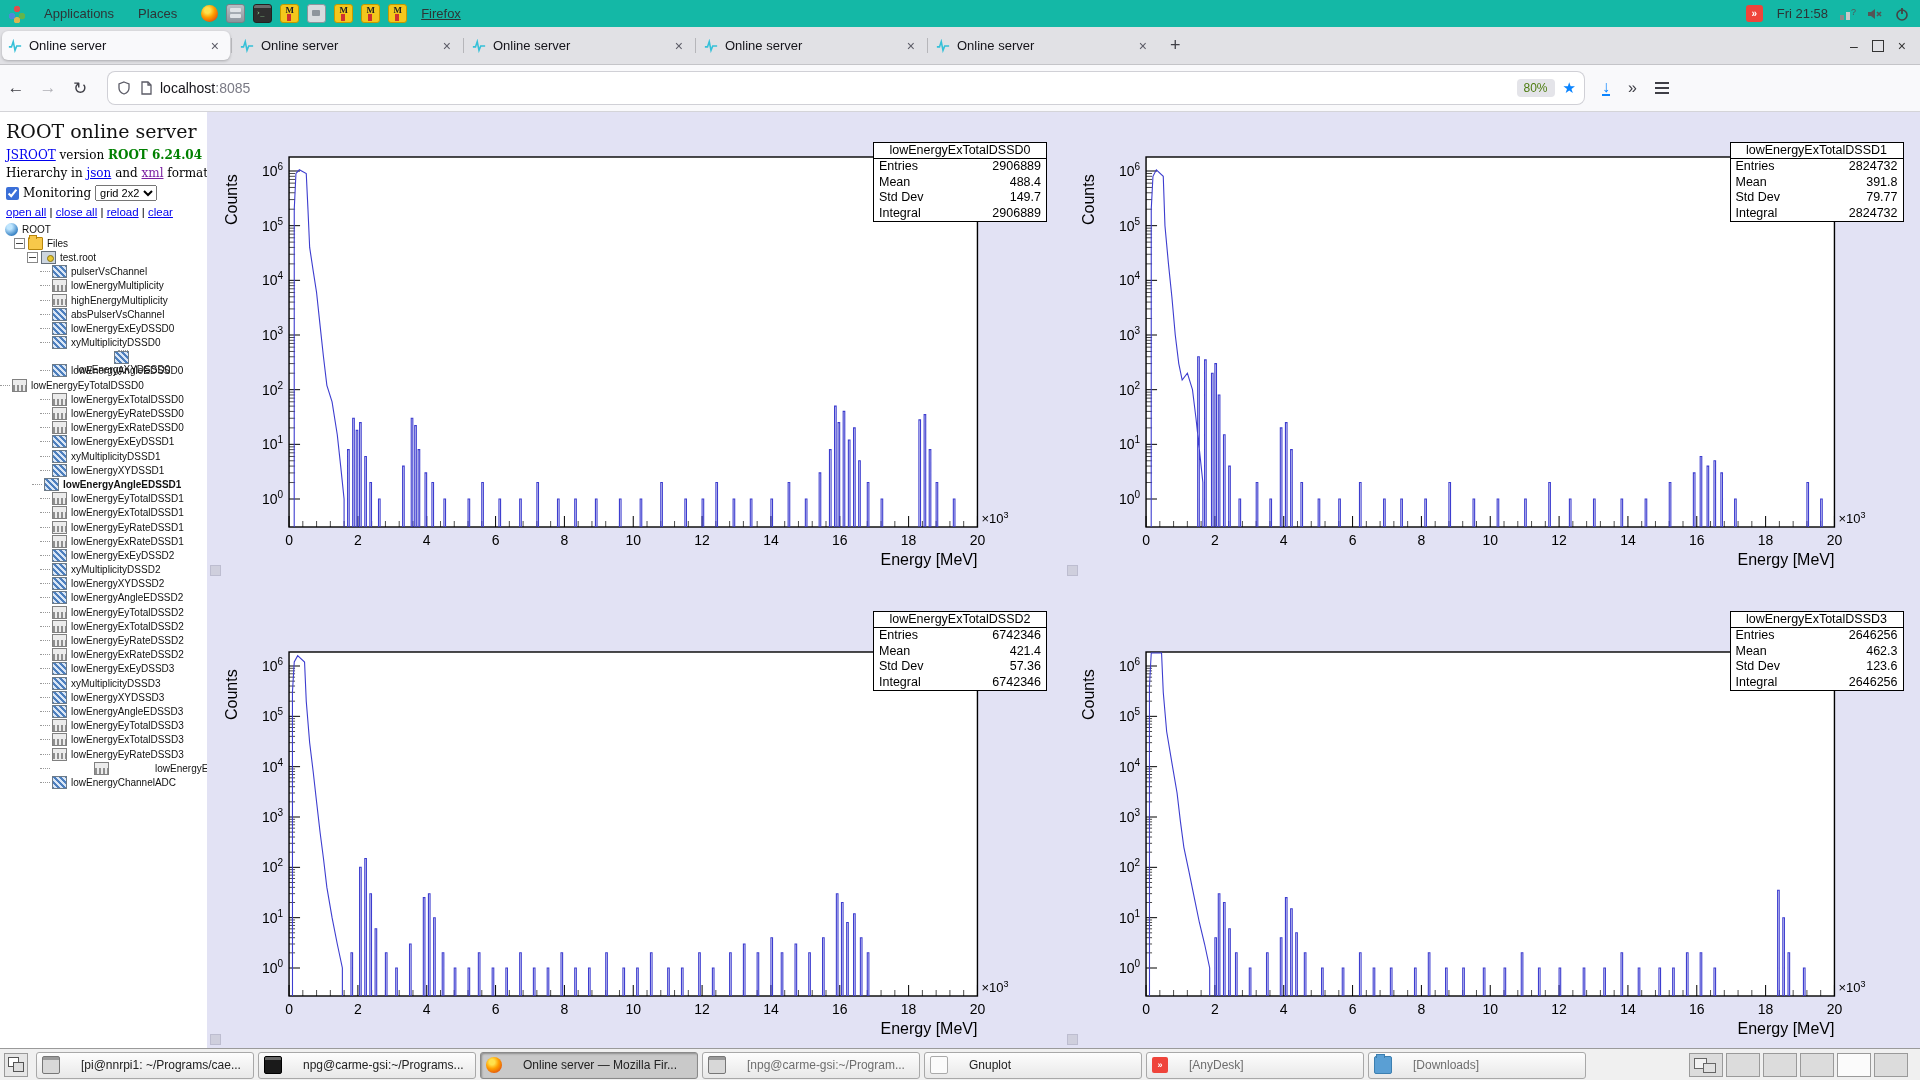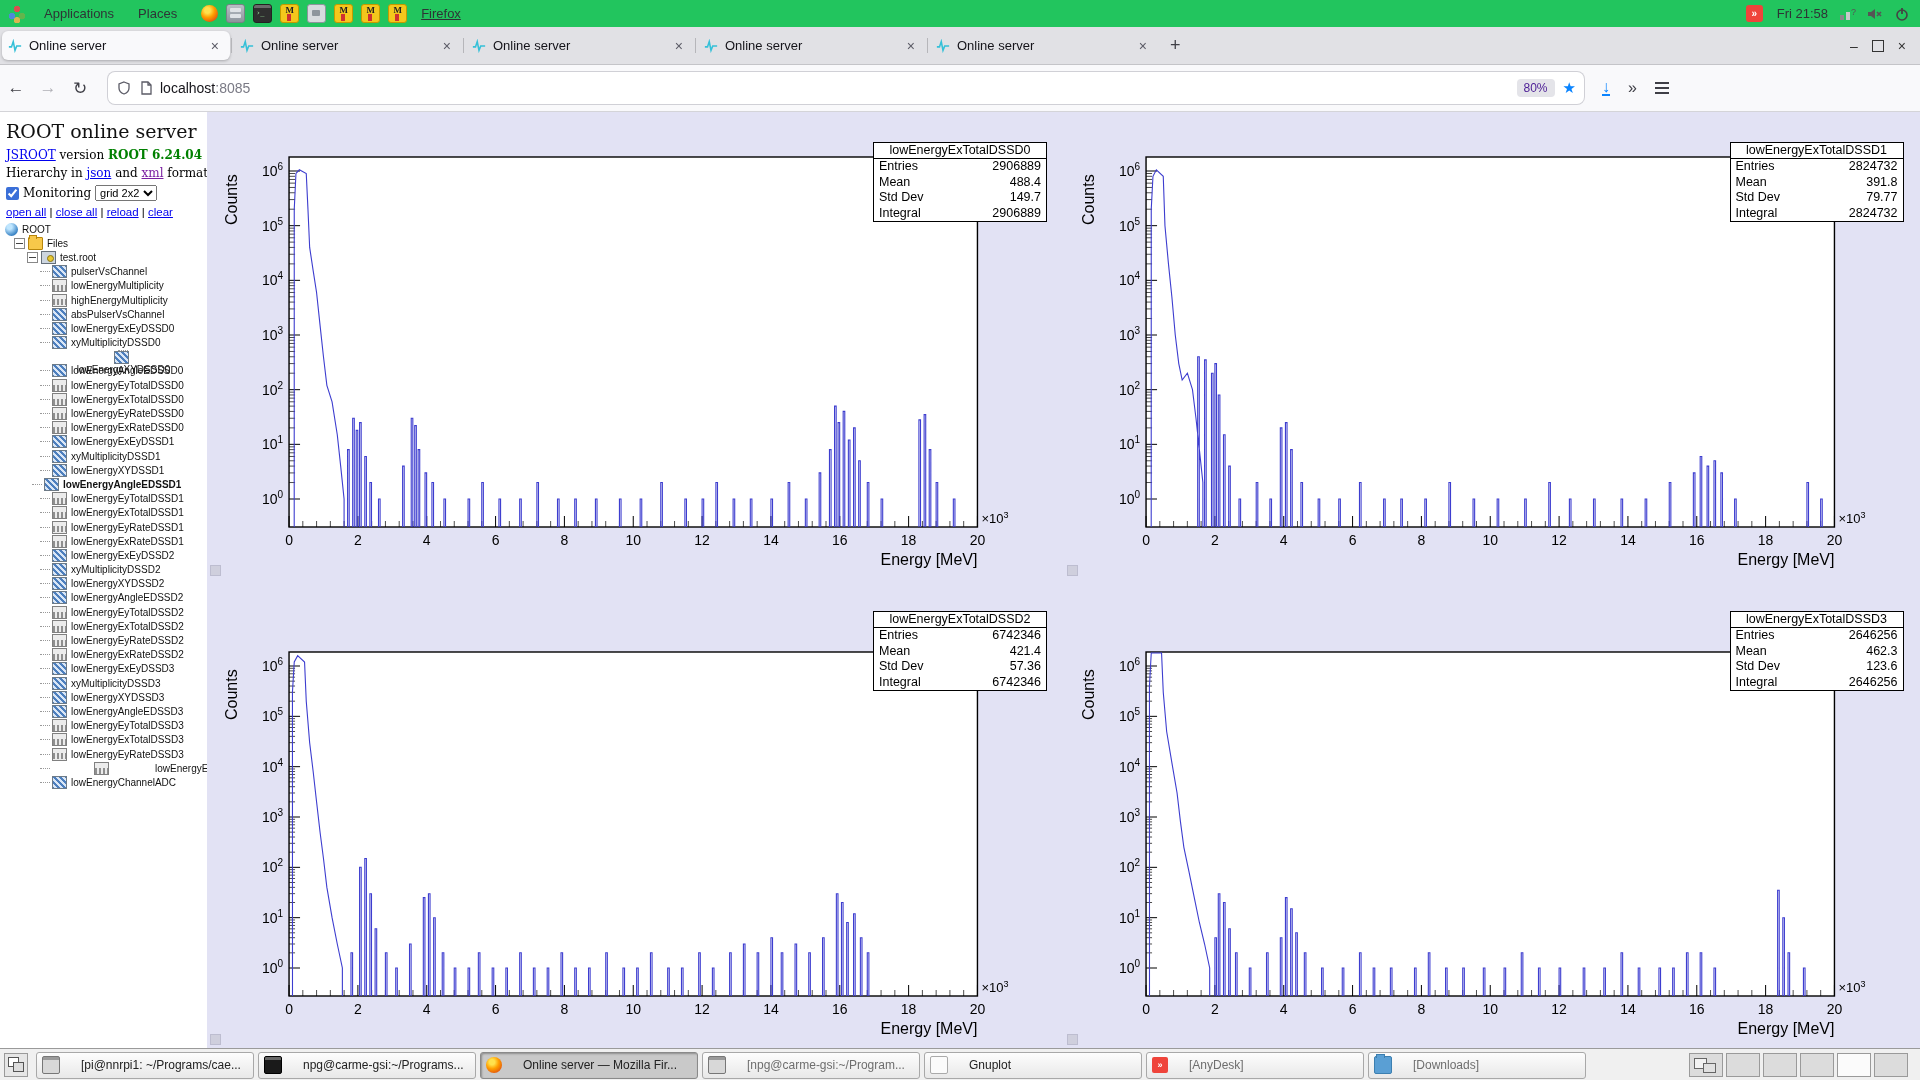--- a/index.html
+++ b/index.html
@@ -1,18 +1,18 @@
 <!DOCTYPE html>
 <html><head>
 <meta charset="utf-8">
 <style>
   html,body{margin:0;padding:0;width:1920px;height:1080px;overflow:hidden;
     font-family:"Liberation Sans",sans-serif;background:#e2e2f4;}
   
-  .topbar{position:absolute;left:0;top:0;width:1920px;height:27px;background:#22c55e;
+  .topbar{position:absolute;left:0;top:0;width:1920px;height:27px;background:#14b8a6;
     border-bottom:1px solid #cfcfcf;display:flex;align-items:center;font-size:13px;color:#2e3436;}
   .menu{padding:0 12px;line-height:27px;cursor:default;}
   .lic{display:inline-block;width:17px;height:17px;border-radius:3px;margin:0 4px;vertical-align:middle;position:relative;}
   .ic-flower{background:
     radial-gradient(circle at 50% 22%,#d95050 0 3px,transparent 3.5px),
     radial-gradient(circle at 22% 62%,#5089d9 0 3px,transparent 3.5px),
     radial-gradient(circle at 78% 62%,#63b54c 0 3px,transparent 3.5px),
     radial-gradient(circle at 50% 85%,#d9b650 0 3px,transparent 3.5px);width:18px;height:18px;margin:0 6px 0 8px;}
   .ic-firefox{background:radial-gradient(circle at 38% 32%,#ffe14d 0 18%,#ff9e00 45%,#e3560e 78%,#b5300b 100%);border-radius:50%;}
   .ic-files{background:linear-gradient(#b9bfc5,#8d959c);border:1px solid #7a8187;}
@@ -42,21 +42,21 @@
   .newtab{font-size:18px;color:#3f3f46;padding:0 10px;}
   .winctl{margin-left:auto;display:flex;gap:14px;padding-right:14px;color:#333;font-size:14px;align-items:center;}
   .wc-box{display:inline-block;width:10px;height:10px;border:1.5px solid #333;}
   .navbar{height:46px;background:#f9f9fb;display:flex;align-items:center;border-bottom:1px solid #d4d4d8;}
   .navbtn{width:32px;text-align:center;font-size:17px;color:#3f3f46;}
   .navbtn.disabled{color:#b0b0b6;}
   .urlbar{flex:0 0 1460px;height:32px;margin-left:12px;background:#ffffff;border-radius:7px;
     box-shadow:0 0 0 1px #d0d0d6;display:flex;align-items:center;padding:0 8px;font-size:14px;}
   .urlbar .host{color:#15141a;}
   .urlbar .port{color:#7a7a85;}
-  .zoombadge{margin-left:auto;background:#e4e4e9;border-radius:4px;font-size:12px;padding:2px 7px;color:#4c1d95;}
+  .zoombadge{margin-left:auto;background:#e4e4e9;border-radius:4px;font-size:12px;padding:2px 7px;color:#4d7c0f;}
   .star{color:#0a84ff;font-size:15px;margin-left:8px;}
   .navright{display:flex;align-items:center;gap:18px;margin-left:18px;color:#3f3f46;font-size:16px;}
   .dl{color:#0a84ff;font-weight:bold;}
   .burger{display:inline-block;width:14px;height:2px;background:#3f3f46;position:relative;}
   .burger::before,.burger::after{content:"";position:absolute;left:0;width:14px;height:2px;background:#3f3f46;}
   .burger::before{top:-5px;} .burger::after{top:5px;}
   
   .content{display:flex;height:938px;}
   .sidebar{width:207px;background:#fff;overflow:hidden;flex:none;}
   .sb-title{font-family:"DejaVu Serif","Liberation Serif",serif;font-size:19px;color:#111;margin:8px 6px 6px 6px;white-space:nowrap;}
@@ -300,21 +300,21 @@
             <div class="trow" style="padding-left: 40px; flex-direction: column;">
               <span class="tguide"></span>
               <span class="ticon t2d"></span>
               <span>lowEnergyXYDSSD0</span>
             </div>
             <div class="trow" style="padding-left: 40px;">
               <span class="tguide"></span>
               <span class="ticon t2d"></span>
               <span>lowEnergyAngleEDSSD0</span>
             </div>
-            <div class="trow" style="padding-left: 40px;">
+            <div class="trow" style="">
               <span class="tguide"></span>
               <span class="ticon t1d"></span>
               <span>lowEnergyEyTotalDSSD0</span>
             </div>
             <div class="trow" style="padding-left: 40px;">
               <span class="tguide"></span>
               <span class="ticon t1d"></span>
               <span>lowEnergyExTotalDSSD0</span>
             </div>
             <div class="trow" style="padding-left: 40px;">

